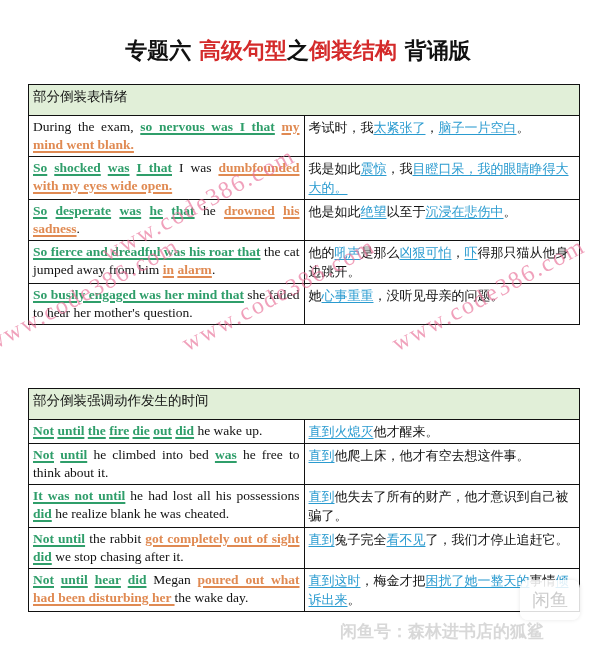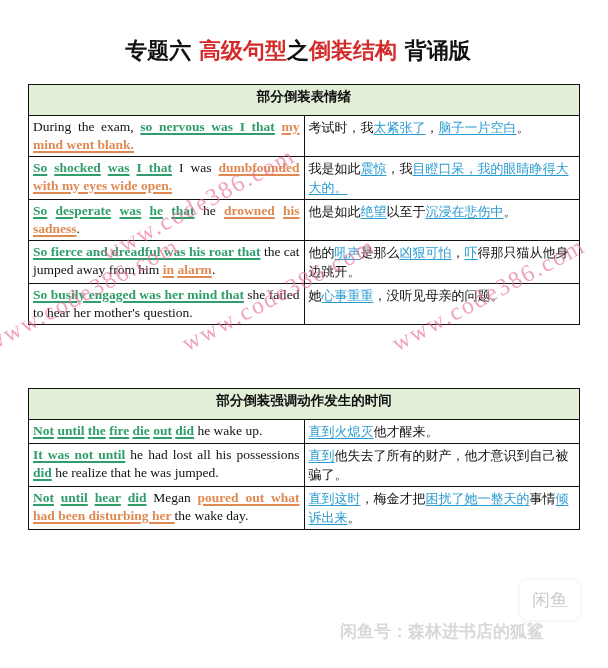--- a/index.html
+++ b/index.html
@@ -12,22 +12,22 @@
     font-family: "DejaVu Sans", sans-serif; font-size: 22px; font-weight: bold; color: #111;
   }
   .page-title .red { color: #d42a2a; }
   table.sheet {
     position: absolute; left: 28px; width: 552px; border-collapse: collapse; table-layout: fixed;
   }
   table.sheet td { border: 1.5px solid #111; vertical-align: top; padding: 2px 4px; font-size: 13.5px; line-height: 18px; color: #111; }
   table.sheet td.en { width: 266px; text-align: justify; margin-top: 48px; }
   table.sheet td.zh { font-family: "DejaVu Sans", sans-serif; font-size: 13px; line-height: 19px; }
   td.header-cell {
-    background: #e1efd8; text-align: center; color: #1f7fae;
-    font-family: "DejaVu Sans", sans-serif; font-size: 18px; font-weight: bold; height: 26px; line-height: 26px; padding: 0;
+    background: #e1efd8; color: #1f7fae;
+    font-family: "DejaVu Sans", sans-serif; font-size: 18px; font-weight: normal; height: 26px; line-height: 26px; padding: 0;
   }
   .g { color: #2f9e6a; font-weight: bold; text-decoration: underline; text-decoration-thickness: 2px; text-underline-offset: 2px; }
   .o { color: #e08a52; font-weight: bold; text-decoration: underline; text-decoration-thickness: 2px; text-underline-offset: 2px; }
   .b { color: #2a9bd0; text-decoration: underline; text-underline-offset: 2px; }
   #t1 { top: 84px; }
   #t2 { top: 388px; }
   .wm {
     position: absolute; color: rgba(232, 110, 150, 0.65); font-family: "Liberation Serif", serif; font-size: 24px;
     transform: rotate(-28deg); transform-origin: left bottom; white-space: nowrap; pointer-events: none; letter-spacing: 2px;
   }
@@ -83,22 +83,30 @@
       <tr>
     <td class="header-cell" colspan="2">部分倒装强调动作发生的时间</td>
   </tr>
   </tbody>
     <tbody>
       <tr>
         <td class="en"><span class="g">Not</span><span> </span><span class="g">until</span><span> </span><span class="g">the</span><span> </span><span class="g">fire</span><span> </span><span class="g">die</span><span> </span><span class="g">out</span><span> </span><span class="g">did</span><span> he wake up.</span></td>
         <td class="zh"><span class="b">直到火熄灭</span><span>他才醒来。</span></td>
       </tr>
       <tr>
-        <td class="en"><span class="g">It was not until</span><span> he had lost all his possessions </span><span class="g">did</span><span> he realize that he was jumped.</span></td>
+        <td class="en"><span class="g">Not</span><span> </span><span class="g">until</span><span> he climbed into bed </span><span class="g">was</span><span> he free to think about it.</span></td>
+        <td class="zh"><span class="b">直到</span><span>他爬上床，他才有空去想这件事。</span></td>
+      </tr>
+      <tr>
+        <td class="en"><span class="g">It was not until</span><span> he had lost all his possessions </span><span class="g">did</span><span> he realize blank he was cheated.</span></td>
         <td class="zh"><span class="b">直到</span><span>他失去了所有的财产，他才意识到自己被骗了。</span></td>
+      </tr>
+      <tr>
+        <td class="en"><span class="g">Not until</span><span> the rabbit </span><span class="o">got completely out of sight</span><span> </span><span class="g">did</span><span> we stop chasing after it.</span></td>
+        <td class="zh"><span class="b">直到</span><span>兔子完全</span><span class="b">看不见</span><span>了，我们才停止追赶它。</span></td>
       </tr>
       <tr>
         <td class="en"><span class="g">Not</span><span> </span><span class="g">until</span><span> </span><span class="g">hear</span><span> </span><span class="g">did</span><span> Megan </span><span class="o">poured out what had been disturbing her </span><span>the wake day.</span></td>
         <td class="zh"><span class="b">直到这时</span><span>，梅金才把</span><span class="b">困扰了她一整天的</span><span>事情</span><span class="b">倾诉出来</span><span>。</span></td>
       </tr>
     </tbody>
 </table>
 
 <div class="wm" style="left:-6px; top:330px;">www.code386.com</div>
 <div class="wm" style="left:110px; top:240px;">www.code386.com</div>

